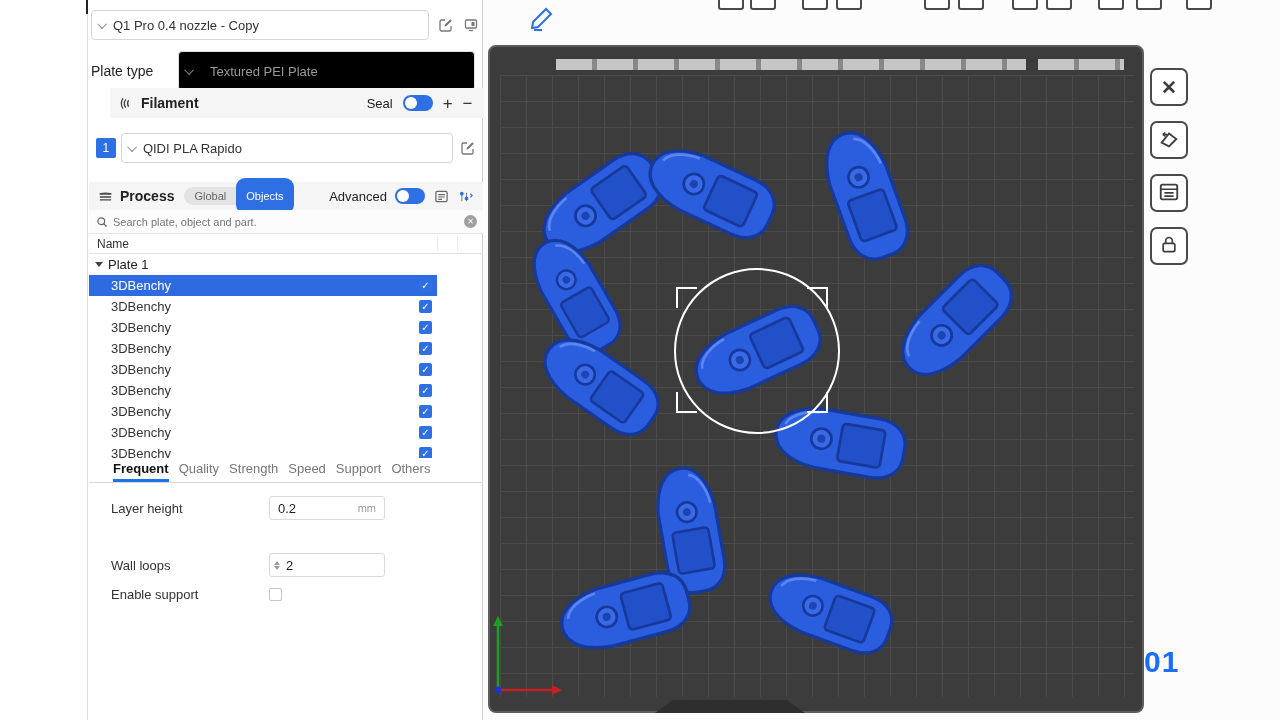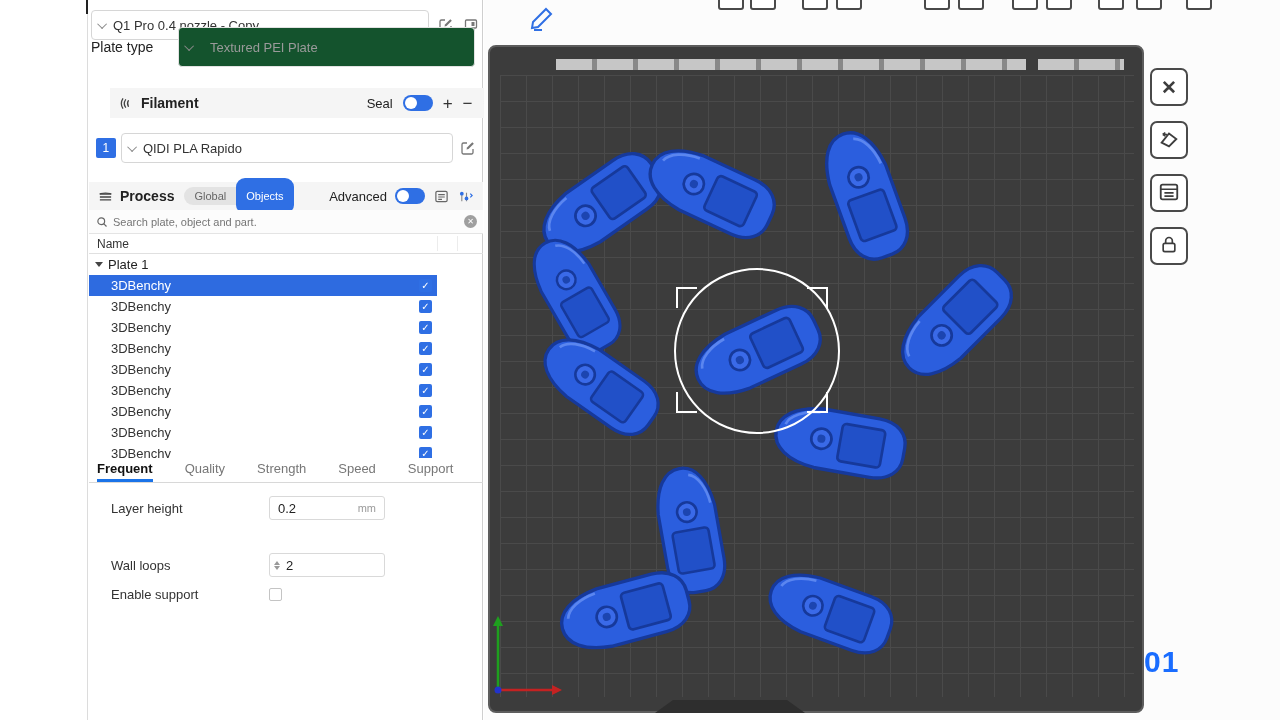--- a/index.html
+++ b/index.html
@@ -9,30 +9,30 @@
 
   
   #left-strip { left:0; top:0; width:88px; height:720px; background:#fff; border-right:1px solid #dcdcdc; }
   #left-strip .darkseg { position:absolute; right:-1px; top:0; width:2px; height:14px; background:#222; }
 
   
   #sidebar { left:89px; top:0; width:394px; height:720px; background:#fff; border-right:1px solid #cfcfcf; }
 
   .combo { display:flex; align-items:center; gap:6px; border:1px solid #d6d6d6; border-radius:4px;
            background:#fff; height:30px; padding:0 8px; color:#333; }
-  .combo.gray { background:#14532d; border-color:#e2e2e2; color:#9a9a9a; height:40px;gap:16px; }
+  .combo.gray { background:#000000; border-color:#e2e2e2; color:#9a9a9a; height:40px;gap:16px; }
   .chev { width:7px; height:7px; border-left:1.6px solid #8a8a8a; border-bottom:1.6px solid #8a8a8a;
           transform:rotate(-45deg) translateY(-2px); flex:0 0 auto; }
   .icon16 { width:17px; height:17px; display:inline-flex; align-items:center; justify-content:center; cursor:pointer; }
 
   #printer-row { left:2px; top:10px; width:390px; height:30px; display:flex; align-items:center; }
   #printer-combo { width:338px; }
   #printer-row .icon16 { margin-left:8px; }
 
-  #platetype-row { left:2px; top:33px; width:390px; height:28px; display:flex; align-items:center; }
+  #platetype-row { left:2px; top:57px; width:390px; height:28px; display:flex; align-items:center; }
   #platetype-label { width:87px; font-size:14px; color:#222; }
   #platetype-combo { width:297px; }
 
   .sec-header { background:#f5f5f5; width:394px; height:30px; display:flex; align-items:center; padding:0 8px; }
   .sec-title { font-weight:bold; font-size:14px; color:#222; margin-left:6px; }
 
   #filament-header { left:0; top:88px;margin-left:21px; }
   #filament-header .right { margin-left:auto; display:flex; align-items:center; gap:10px; }
   .toggle { width:30px; height:16px; border-radius:8px; background:#2f6fe4; position:relative; cursor:pointer; }
   .toggle .knob { position:absolute; left:2px; top:2px; width:12px; height:12px; border-radius:50%; background:#fff; }
@@ -67,21 +67,21 @@
   .tri-down { width:0; height:0; border-left:4px solid transparent; border-right:4px solid transparent; border-top:5px solid #444; }
   .obj-row { height:21px; position:relative; cursor:pointer;padding-left:25px; }
   .obj-row .hl { position:absolute; left:0; top:0; width:348px; height:21px; }
   .obj-row.sel .hl { background:#2e6be0; }
   .obj-row .lbl { position:absolute; left:22px; top:0; line-height:21px; font-size:13px; color:#333; }
   .obj-row.sel .lbl { color:#fff; }
   .cbx { position:absolute; left:330px; top:4px; width:13px; height:13px; background:#2f6fe4; border-radius:2px;
          color:#fff; font-size:10px; line-height:13px; text-align:center; cursor:pointer; }
 
   #tabs { left:0; top:458px; width:394px; height:25px; border-bottom:1px solid #d8d8d8; display:flex;
-          align-items:flex-end; gap:32px; padding-left:8px; }
+          align-items:flex-end; gap:10px; padding-left:24px; }
   .tab { font-size:13px; color:#777; padding-bottom:6px; cursor:pointer; }
   .tab.active { color:#111; font-weight:bold; border-bottom:3px solid #1a73e8; padding-bottom:3px; }
 
   .param-row { left:0; width:394px; height:26px; display:flex; align-items:center; }
   .param-label { margin-left:22px; width:158px; color:#333; }
   .pinput { width:116px; height:24px; border:1px solid #d9d9d9; border-radius:3px; position:relative;
             display:flex; align-items:center; background:#fff; }
   .pinput input { border:none; outline:none; width:70px; margin-left:8px; font-size:13px; color:#222;
                   font-family:"Liberation Sans", sans-serif; background:transparent; }
   .pinput .unit { position:absolute; right:8px; color:#9a9a9a; font-size:11px; }

